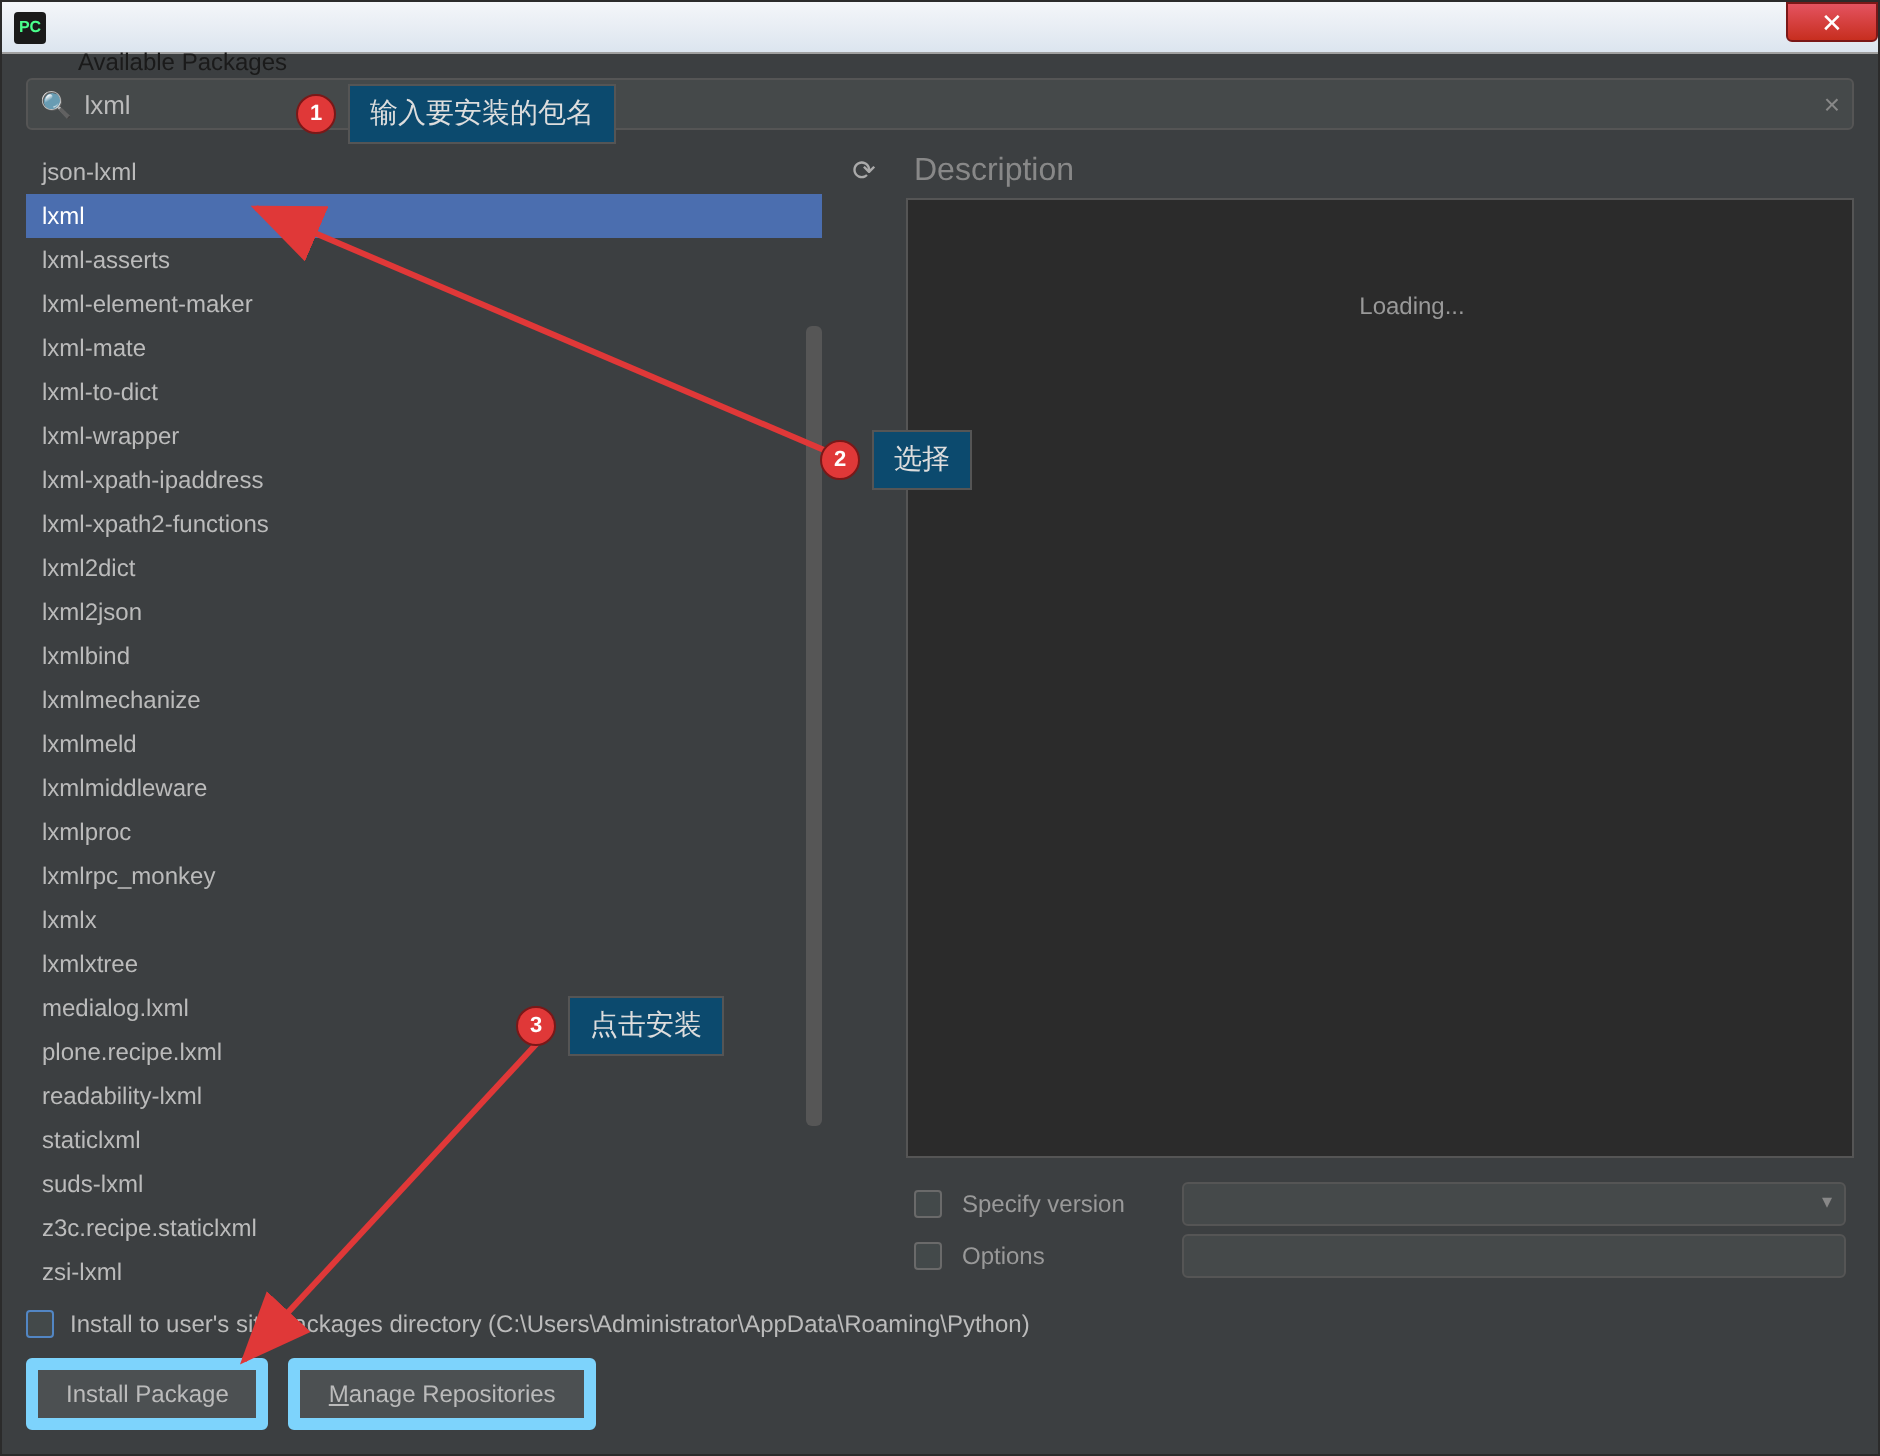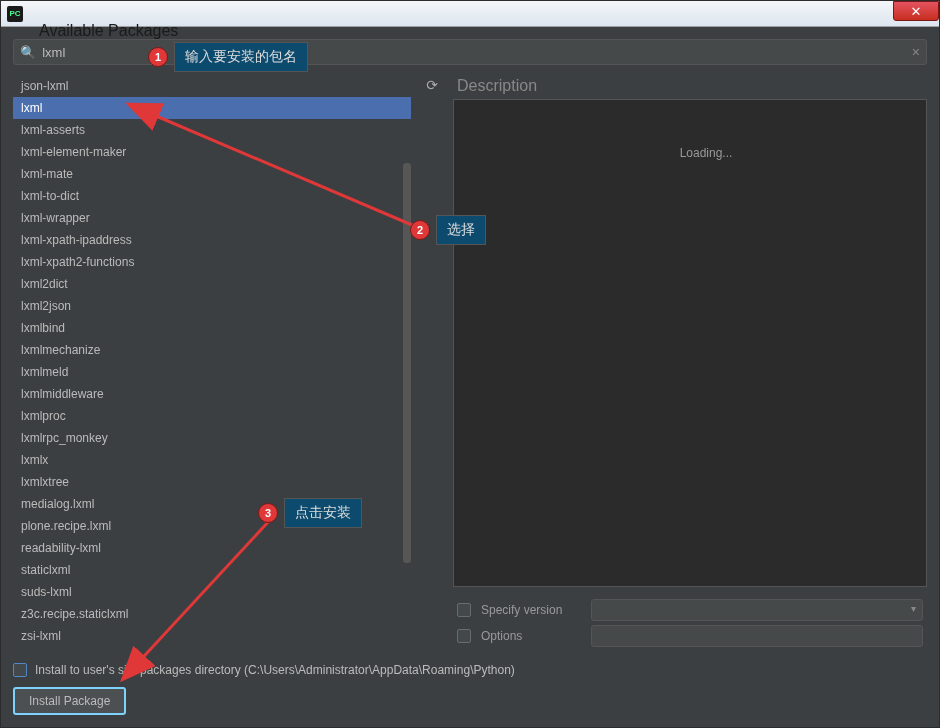--- a/index.html
+++ b/index.html
@@ -36,21 +36,21 @@
       display: flex;
       align-items: center;
       justify-content: center;
       color: #4aff8c;
       font-size: 8px;
       font-weight: bold;
       margin-right: 6px;
     }
     .titlebar-text {
       color: #1a1a1a;
-      font-size: 16px;
+      font-size: 12px;
       margin-top: 35px;
     }
     .close-button {
       position: absolute;
       right: 0;
       top: 0;
       width: 46px;
       height: 20px;
       background: linear-gradient(to bottom, #e45360, #c72e1f);
       color: white;
@@ -216,21 +216,21 @@
       color: #bbbbbb;
       font-size: 12px;
     }
     .button-row {
       display: flex;
       gap: 10px;
     }
     .btn {
       padding: 5px 14px;
       background: #4c5052;
-      border: 2px solid #7dd3fc;
+      border: 6px solid #7dd3fc;
       border-radius: 3px;
       color: #bbbbbb;
       font-size: 12px;
       cursor: pointer;
     }
     .btn-underline {
       text-decoration: underline;
     }
     .annotation {
       position: absolute;
@@ -360,20 +360,21 @@
       </div>
     </div>
 
     <div class="bottom-area">
       <div class="install-user-row">
         <div class="checkbox blue"></div>
         <div class="install-user-label">Install to user's site packages directory (C:\Users\Administrator\AppData\Roaming\Python)</div>
       </div>
       <div class="button-row">
         <button class="btn">Install Package</button>
+        <button class="btn"><span class="btn-underline">M</span><span id="manage-rest">anage Repositories</span></button>
       </div>
     </div>
   </div>
 </div>
 
 <div class="annotation" style="left:148px; top:42px;">
   <div class="anno-num">1</div>
   <div class="anno-text">输入要安装的包名</div>
 </div>
 

